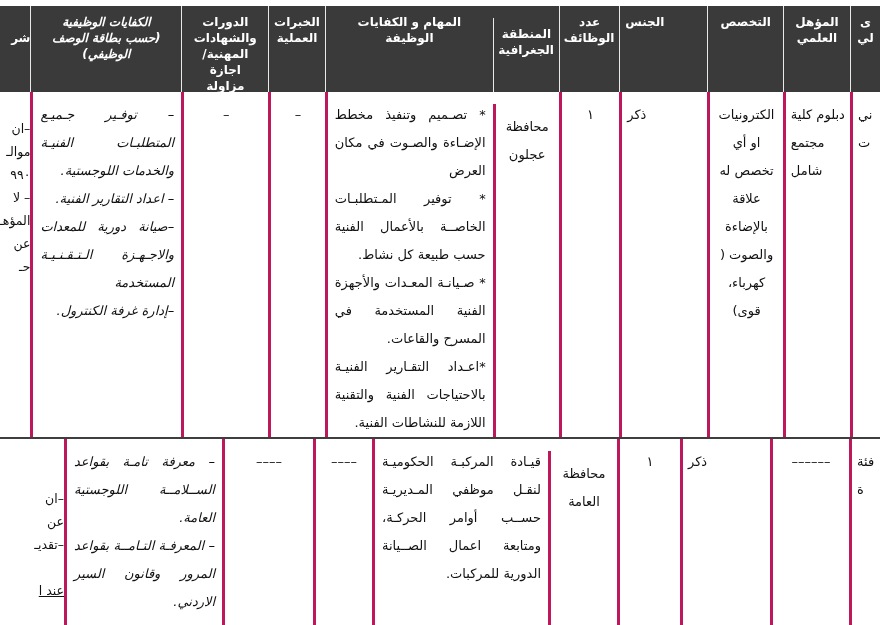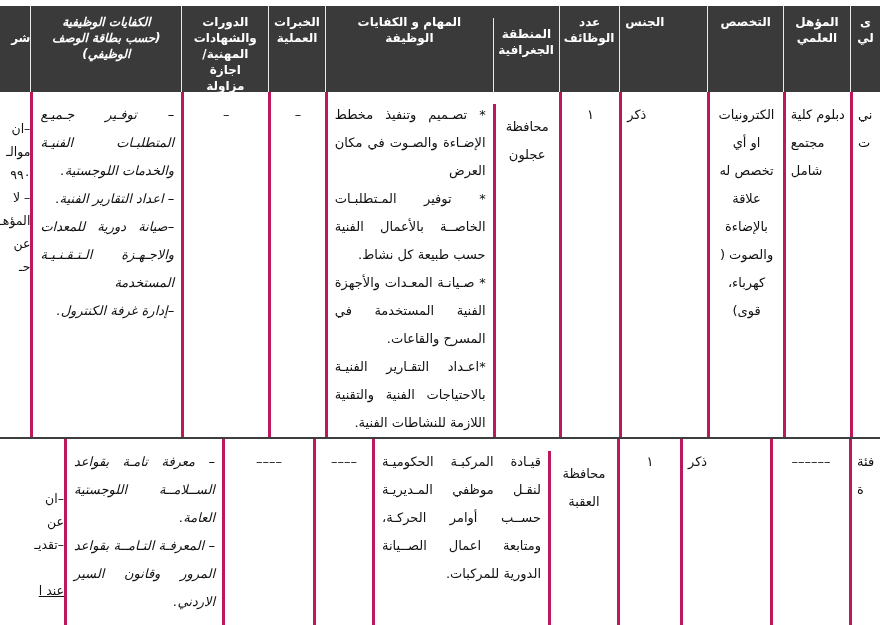--- a/index.html
+++ b/index.html
@@ -88,21 +88,21 @@
 المؤهـ
 عن حـ</div>
   </div>
 
   <div class="tr r2">
     <div class="td c-jt">فئة
 ة</div>
     <div class="td c-spec">––––––</div>
     <div class="td c-gen">ذكر</div>
     <div class="td c-num">١</div>
-    <div class="td c-reg">محافظة العقبة</div>
+    <div class="td c-reg">محافظة العامة</div>
     <div class="td c-tasks">قيـادة المركبـة الحكوميـة لنقـل موظفي المـديريـة حســب أوامر الحركـة، ومتابعة اعمال الصــيانة الدورية للمركبات.</div>
     <div class="td c-exp">––––</div>
     <div class="td c-crs">––––</div>
     <div class="td c-comp">– معرفة تامـة بقواعد الســلامــة اللوجستية العامة.
 – المعرفـة التـامــة بقواعد المرور وقانون السير الاردني.</div>
     <div class="td c-cond">
       <span class="frag-line">–ان
 عن
 –تقديـ</span>
       <span class="frag-line u">عند ا</span>

